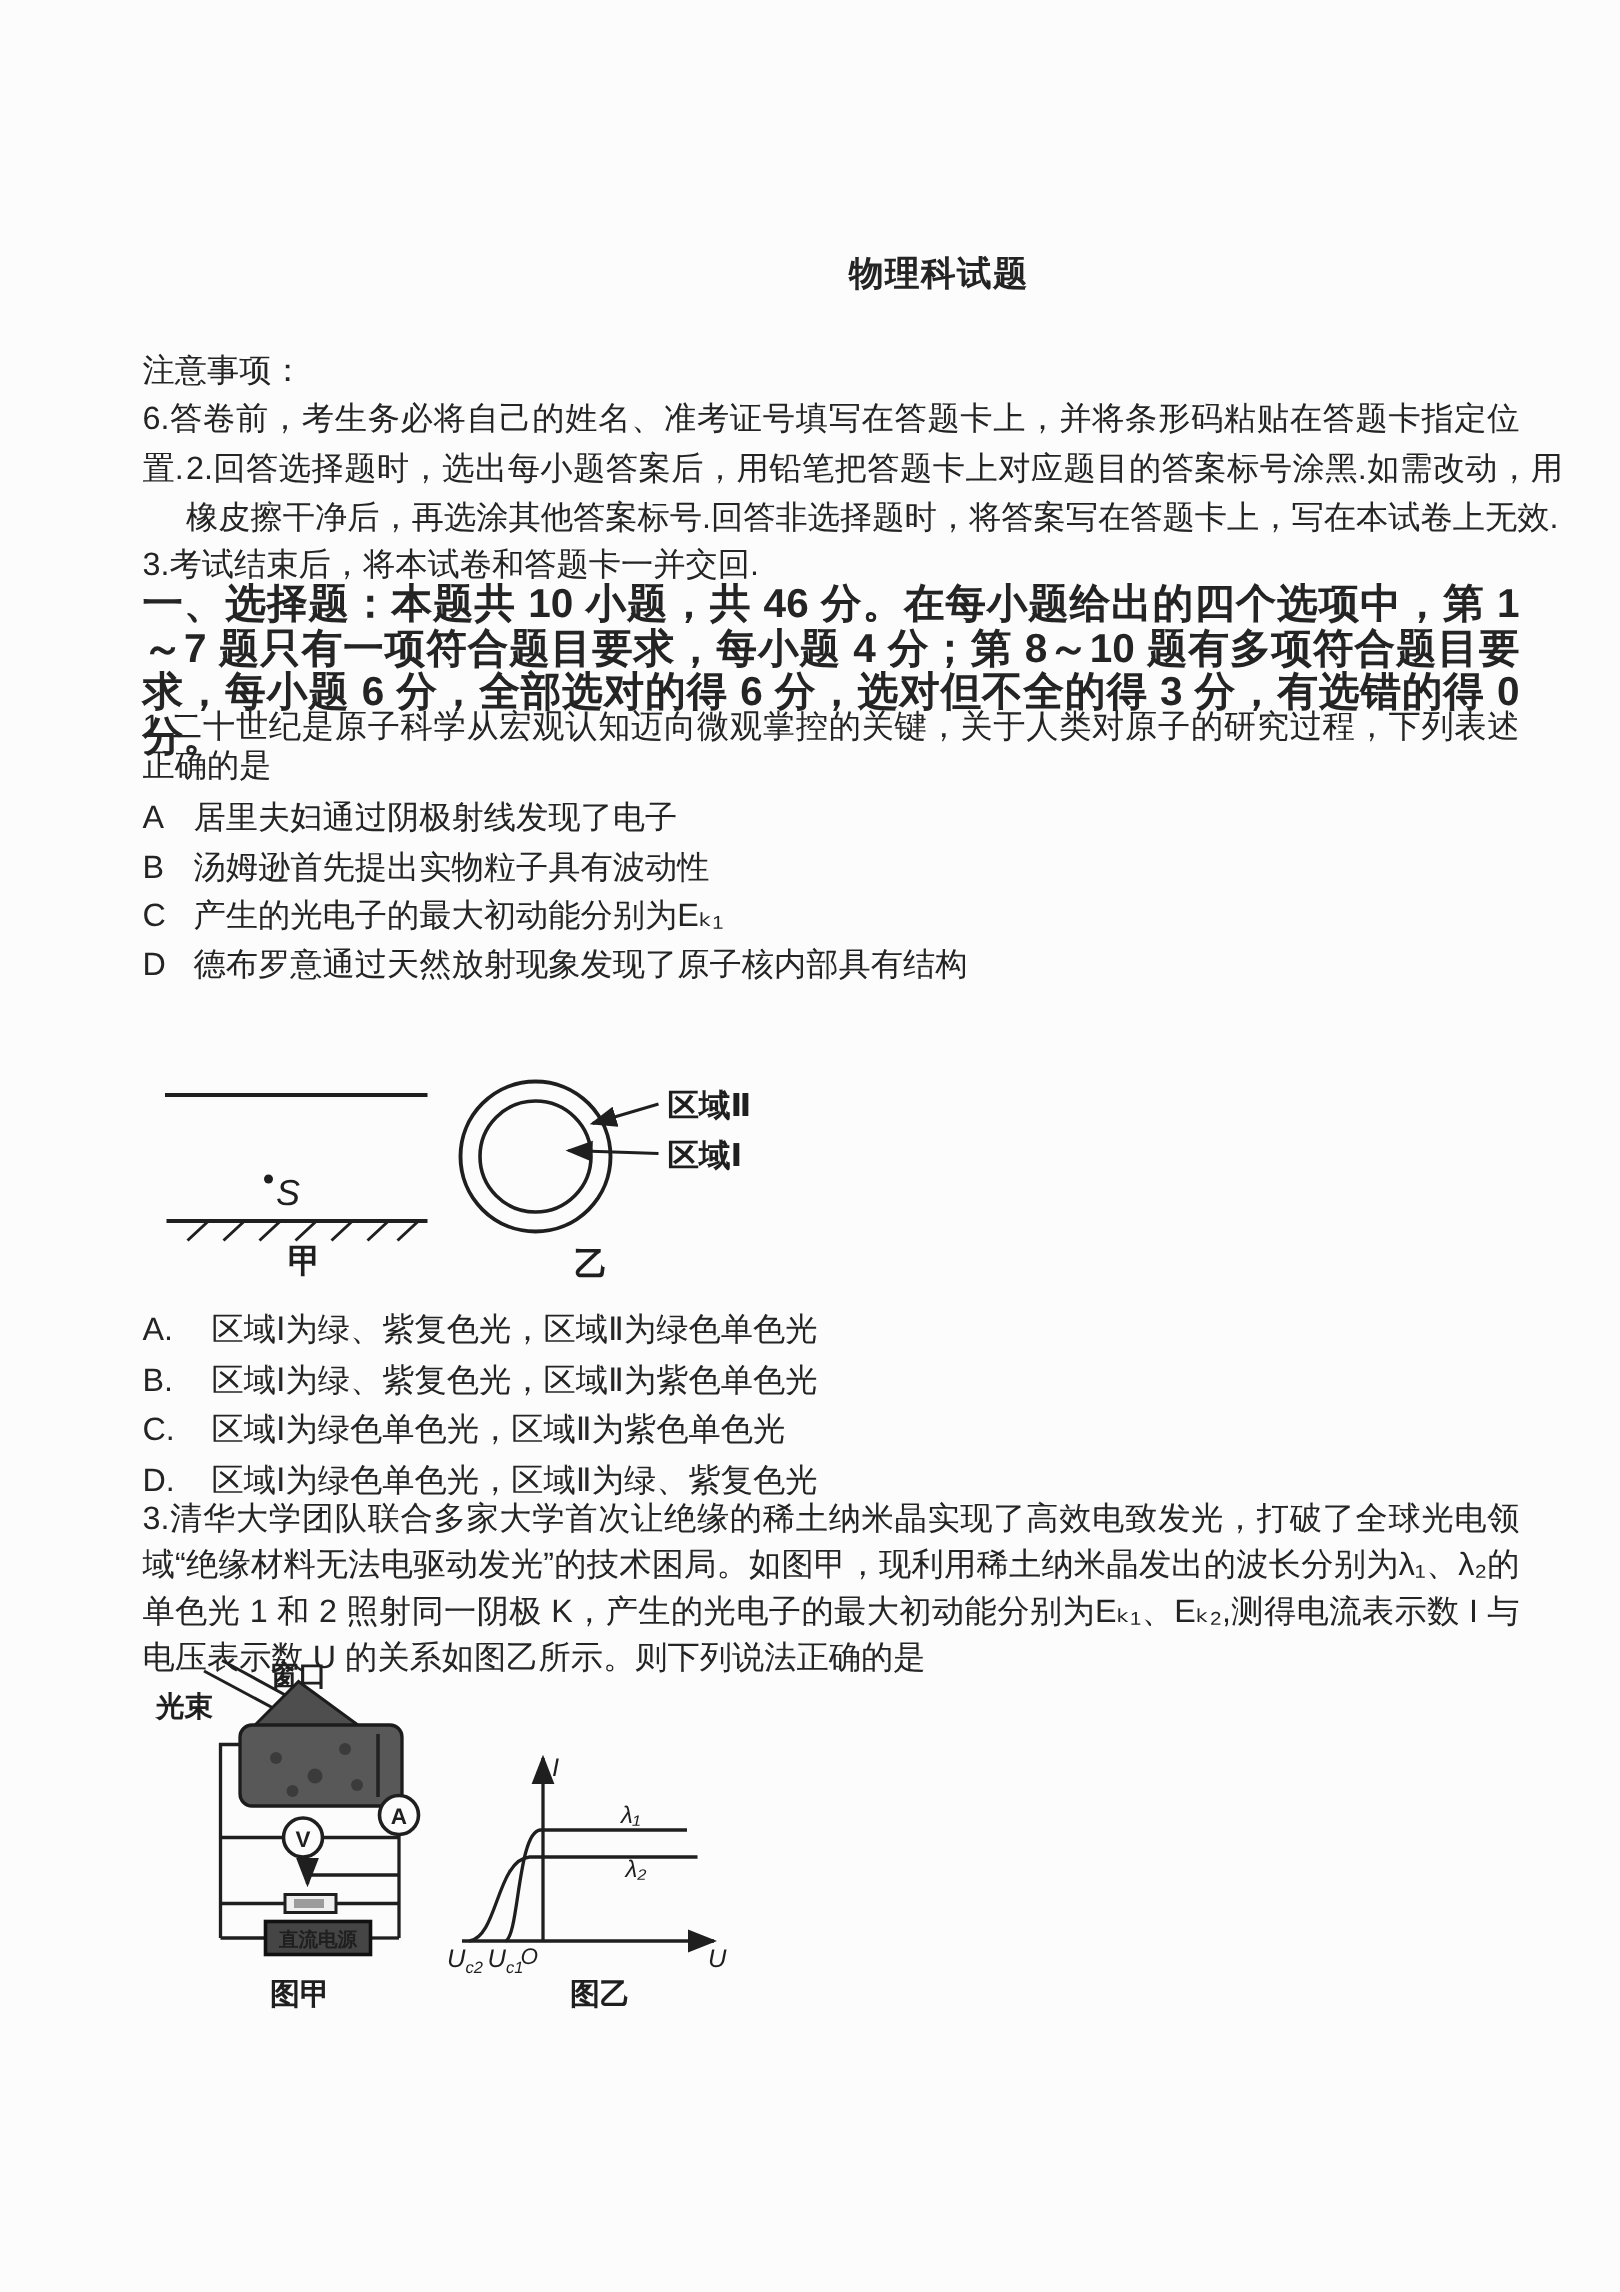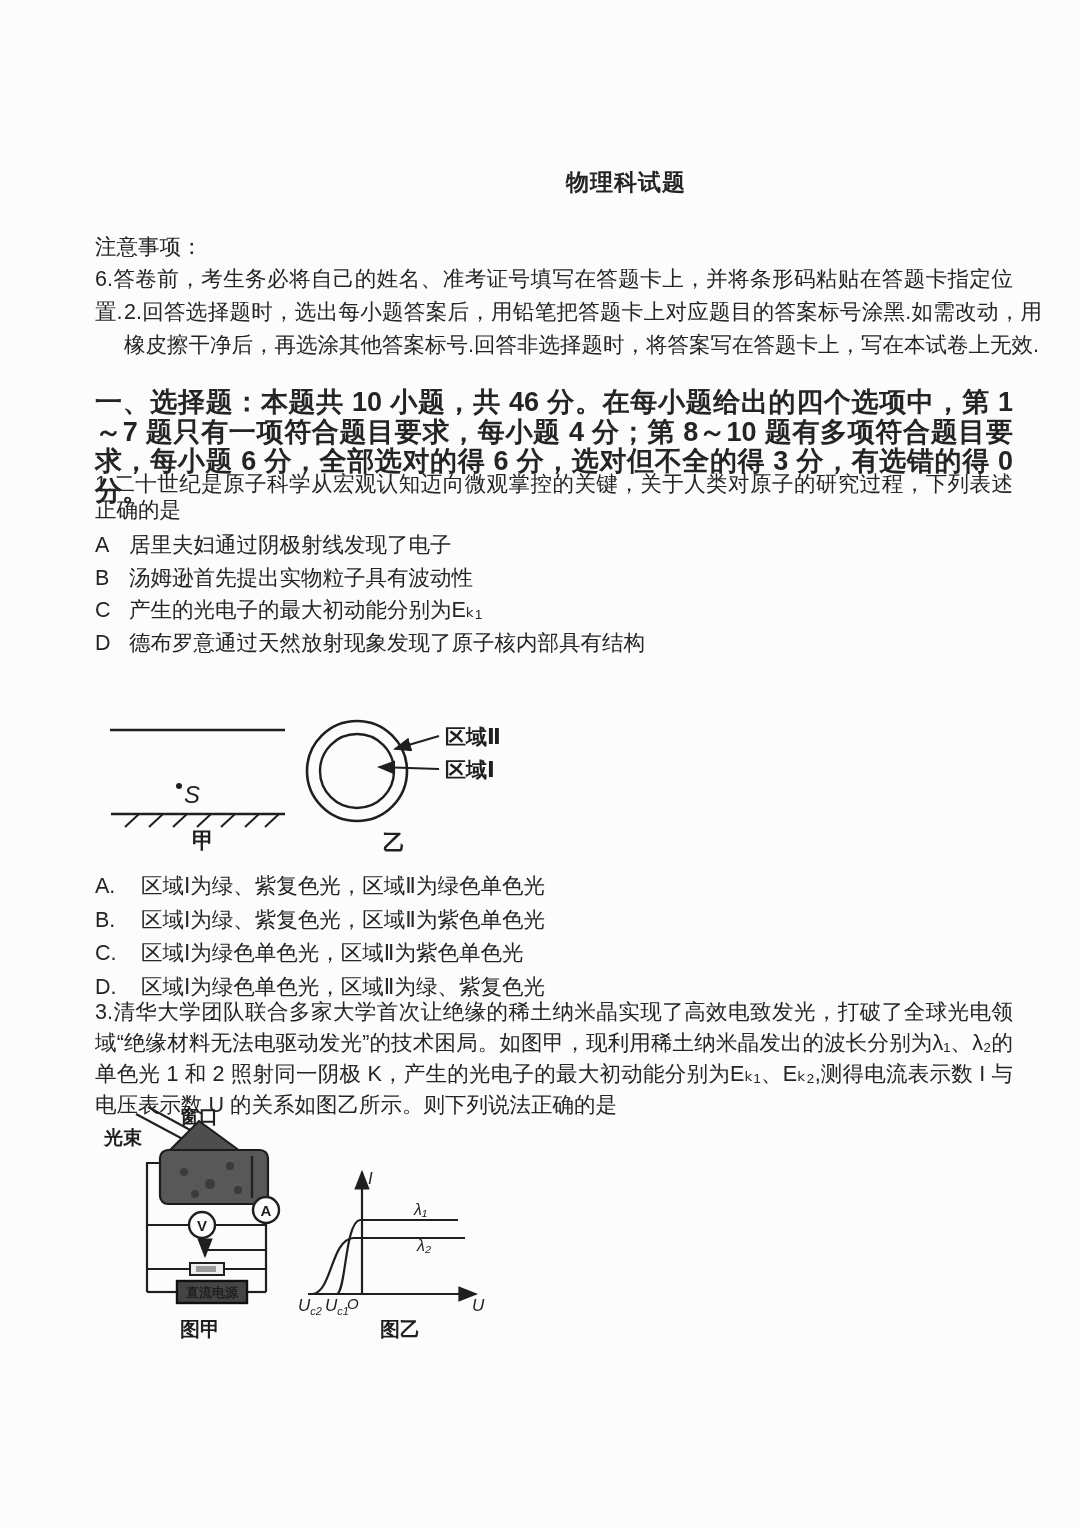--- a/index.html
+++ b/index.html
@@ -39,20 +39,21 @@
 </head>
 <body>
 
 <div class="page">
 
   <div class="abs ctr b title2">物理科试题</div>
 
   <div class="abs bodytxt noticehead">注意事项：</div>
   <div class="abs bodytxt n1">6.答卷前，考生务必将自己的姓名、准考证号填写在答题卡上，并将条形码粘贴在答题卡指定位置.</div>
   <div class="abs bodytxt n2">2.回答选择题时，选出每小题答案后，用铅笔把答题卡上对应题目的答案标号涂黑.如需改动，用橡皮擦干净后，再选涂其他答案标号.回答非选择题时，将答案写在答题卡上，写在本试卷上无效.</div>
+  <div class="abs bodytxt n3">3.考试结束后，将本试卷和答题卡一并交回.</div>
 
   <div class="abs bodytxt sec">一、选择题：本题共 10 小题，共 46 分。在每小题给出的四个选项中，第 1～7 题只有一项符合题目要求，每小题 4 分；第 8～10 题有多项符合题目要求，每小题 6 分，全部选对的得 6 分，选对但不全的得 3 分，有选错的得 0 分。</div>
 
   <div class="abs bodytxt q1">1.二十世纪是原子科学从宏观认知迈向微观掌控的关键，关于人类对原子的研究过程，下列表述正确的是</div>
   <div class="abs opts opts1">
     <div class="opt">
       <span class="letter">A</span>
       <span>居里夫妇通过阴极射线发现了电子</span>
     </div>
     <div class="opt">

